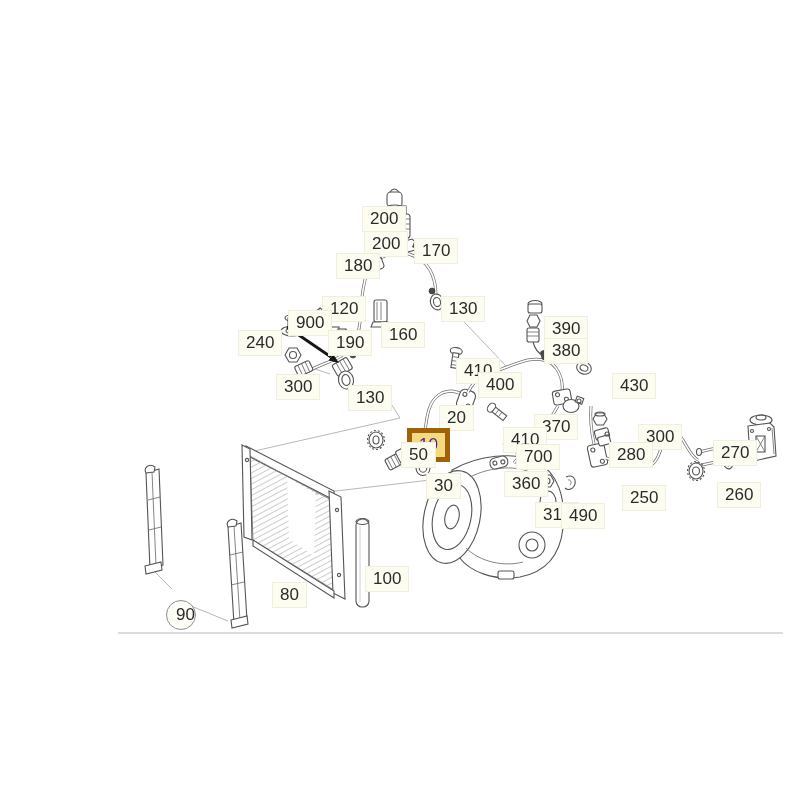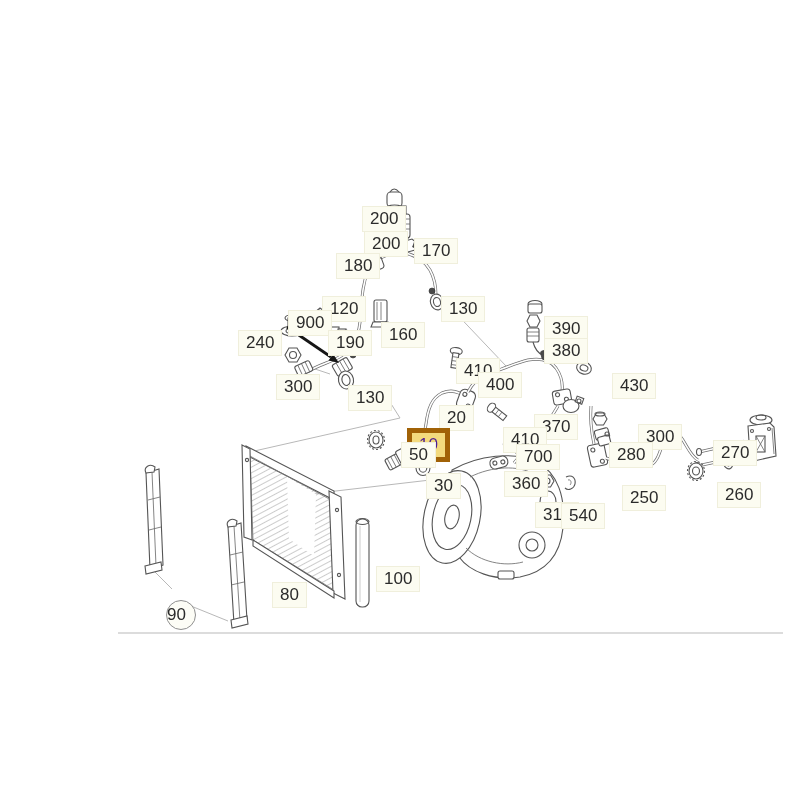--- a/index.html
+++ b/index.html
@@ -3,21 +3,21 @@
 <meta charset="utf-8">
 <style>
   html,body{margin:0;padding:0;background:#fff;}
   .stage{position:relative;width:800px;height:800px;background:#ffffff;overflow:hidden;
          font-family:"Liberation Sans",sans-serif;}
   .stage svg{position:absolute;left:0;top:0;}
   .co{position:absolute;font-size:17px;line-height:20px;color:#2b2b2b;
       background:#fcfcf1;border:1px solid #f0efdc;padding:2px 7px;white-space:nowrap;
       cursor:pointer;margin-top:16px;}
   .co.hl{background:#f3da7e;border:5px solid #a16207;color:#4c1d95;}
-  .co.circle{width:28px;height:28px;padding:0;text-align:left;line-height:28px;
+  .co.circle{width:28px;height:28px;padding:0;text-align:right;line-height:28px;
       border:1px solid #8f8f8f;border-radius:50%;background:#fdfdf6;}
   
   .ln{stroke:#555;fill:#fff;stroke-width:1.1;}
   .nf{stroke:#555;fill:none;stroke-width:1.1;}
   .thin{stroke:#666;stroke-width:.8;fill:none;}
   .to{fill:none;stroke:#6f6f6f;stroke-width:3;}
   .ti{fill:none;stroke:#fff;stroke-width:1.6;}
   .ld{stroke:#b8b8b8;stroke-width:1;fill:none;}
   .dk{fill:#4a4a4a;stroke:#333;stroke-width:.6;}
 </style>
@@ -309,18 +309,18 @@
 <div class="co hl" style="left:407px;top:412px">10</div>
 <div class="co" style="left:609px;top:426px">280</div>
 <div class="co" style="left:516px;top:428px">700</div>
 <div class="co" style="left:401px;top:426px">50</div>
 <div class="co" style="left:713px;top:424px">270</div>
 <div class="co" style="left:622px;top:469px">250</div>
 <div class="co" style="left:426px;top:457px">30</div>
 <div class="co" style="left:504px;top:455px">360</div>
 <div class="co" style="left:717px;top:466px">260</div>
 <div class="co" style="left:535px;top:486px">310</div>
-<div class="co" style="left:561px;top:487px">540</div>
+<div class="co" style="left:561px;top:487px">490</div>
 <div class="co" style="left:272px;top:566px">80</div>
-<div class="co" style="left:376px;top:550px">100</div>
+<div class="co" style="left:365px;top:550px">100</div>
 <div class="co circle" style="left:166px;top:584px">90</div>
 
 </div>
 
 </body></html>

